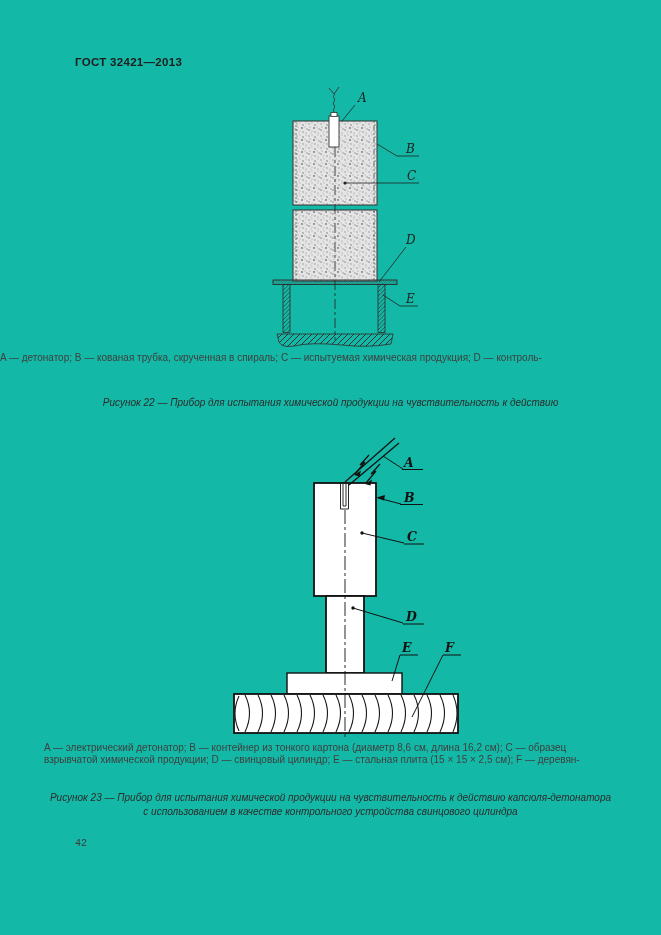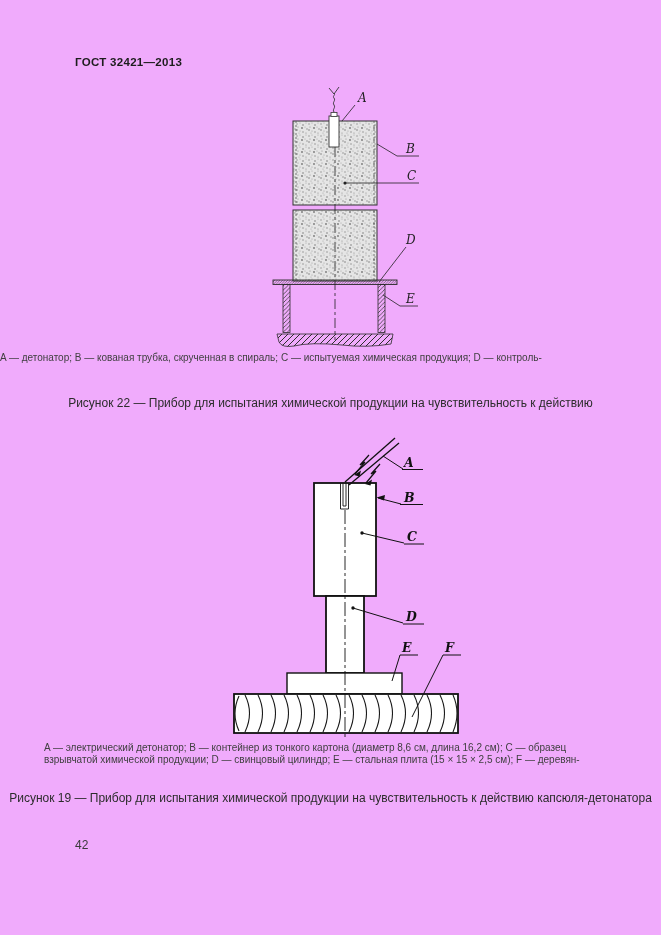--- a/index.html
+++ b/index.html
@@ -1,32 +1,32 @@
 <!DOCTYPE html>
 <html><head>
 <meta charset="utf-8">
 <style>
   html,body{margin:0;padding:0;background:#fff;}
-  .page{position:relative;width:661px;height:935px;background:#f0abfc;overflow:hidden;
+  .page{position:relative;width:661px;height:935px;background:#14b8a6;overflow:hidden;
         font-family:"Liberation Sans",sans-serif;color:#2e2e2e;}
   .header{position:absolute;left:75px;top:56px;font-size:11.5px;font-weight:bold;
           color:#1d1d1d;letter-spacing:.3px;}
   svg.fig{position:absolute;}
   .fig22{left:248px;top:86px;width:210px;height:268px;}
   .fig23{left:218px;top:436px;width:250px;height:308px;}
   .legend{position:absolute;left:0;width:661px;color:#3f3f3f;
           font-size:10px;line-height:11.5px;}
   .legend22{top:352px;}
   .legend23{top:742px;line-height:12px;padding-left:44px;}
   .figtitle{position:absolute;left:0;width:661px;text-align:center;color:#2c2c2c;
-            font-size:12px;line-height:14px;}
+            font-size:10px;line-height:14px;font-style:italic;}
   .title22{top:396px;}
   .title23{top:791px;}
   .legend div,.figtitle div{white-space:nowrap;}
-  .pagenum{position:absolute;left:75px;top:838px;font-size:12px;color:#3a3a3a;}
+  .pagenum{position:absolute;left:75px;top:838px;font-size:10px;color:#3a3a3a;font-family:Liberation Mono, monospace;}
   .lbl{font-family:"DejaVu Serif",serif;font-style:italic;font-size:12px;fill:#1e1e1e;}
   .lblb{font-family:"DejaVu Serif",serif;font-style:italic;font-weight:bold;
         font-size:12.5px;fill:#111;}
 </style>
 </head>
 <body>
 
 <div class="page">
 
   <div class="header">ГОСТ 32421—2013</div>
@@ -150,18 +150,19 @@
     <text class="lblb" x="184" y="216">E</text>
     <text class="lblb" x="227" y="216">F</text>
   </svg>
 
   <div class="legend legend23">
     <div>A — электрический детонатор; B — контейнер из тонкого картона (диаметр 8,6 см, длина 16,2 см); C — образец</div>
     <div>взрывчатой химической продукции; D — свинцовый цилиндр; E — стальная плита (15 × 15 × 2,5 см); F — деревян-</div>
   </div>
 
   <div class="figtitle title23">
-    <div>Рисунок 19 — Прибор для испытания химической продукции на чувствительность к действию капсюля-детонатора</div>
+    <div>Рисунок 23 — Прибор для испытания химической продукции на чувствительность к действию капсюля-детонатора</div>
+    <div>с использованием в качестве контрольного устройства свинцового цилиндра</div>
   </div>
 
   <div class="pagenum">42</div>
 
 </div>
 
 </body></html>

